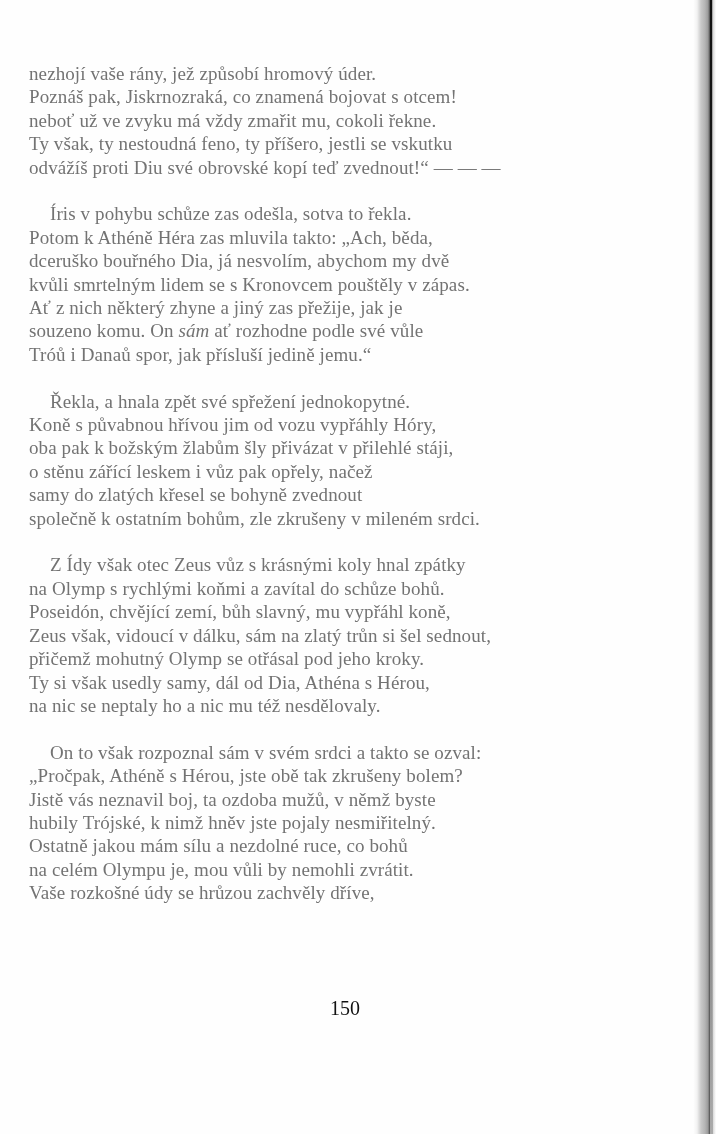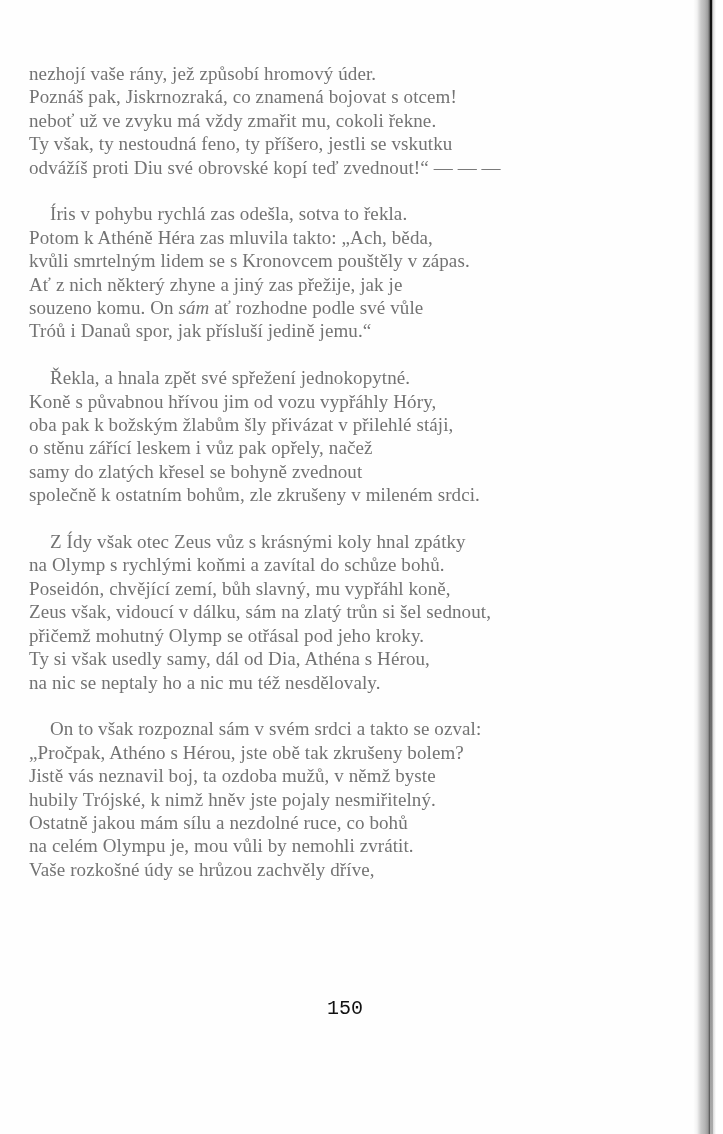--- a/index.html
+++ b/index.html
@@ -43,21 +43,21 @@
       padding-left: 21px;
     }
     .line em {
     }
     .page-number {
       position: absolute;
       left: 0;
       width: 690px;
       top: 997px;
       text-align: center;
-      font-family: Liberation Mono, monospace;
+      font-family: Liberation Serif, serif;
       font-size: 20px;
       color: #111111;
     }
     .spine {
       position: absolute;
       top: 0;
       right: 0;
       width: 30px;
       height: 1134px;
       background: linear-gradient(to right,
@@ -88,22 +88,23 @@
 <div class="page">
   <div class="text-block" id="text-block">
       <div class="stanza">
         <span class="line">nezhojí vaše rány, jež způsobí hromový úder.</span>
         <span class="line">Poznáš pak, Jiskrnozraká, co znamená bojovat s otcem!</span>
         <span class="line">neboť už ve zvyku má vždy zmařit mu, cokoli řekne.</span>
         <span class="line">Ty však, ty nestoudná feno, ty příšero, jestli se vskutku</span>
         <span class="line">odvážíš proti Diu své obrovské kopí teď zvednout!“ — — —</span>
       </div>
       <div class="stanza">
-        <span class="line indent">Íris v pohybu rychlá zas odešla, sotva to řekla.</span>
+        <span class="line indent">Íris v pohybu schůze zas odešla, sotva to řekla.</span>
         <span class="line">Potom k Athéně Héra zas mluvila takto: „Ach, běda,</span>
+        <span class="line">dceruško bouřného Dia, já nesvolím, abychom my dvě</span>
         <span class="line">kvůli smrtelným lidem se s Kronovcem pouštěly v zápas.</span>
         <span class="line">Ať z nich některý zhyne a jiný zas přežije, jak je</span>
         <span class="line"><span>souzeno komu. On </span><em>sám</em><span> ať rozhodne podle své vůle</span></span>
         <span class="line">Tróů i Danaů spor, jak přísluší jedině jemu.“</span>
       </div>
       <div class="stanza">
         <span class="line indent">Řekla, a hnala zpět své spřežení jednokopytné.</span>
         <span class="line">Koně s půvabnou hřívou jim od vozu vypřáhly Hóry,</span>
         <span class="line">oba pak k božským žlabům šly přivázat v přilehlé stáji,</span>
         <span class="line">o stěnu zářící leskem i vůz pak opřely, načež</span>
@@ -114,21 +115,21 @@
         <span class="line indent">Z Ídy však otec Zeus vůz s krásnými koly hnal zpátky</span>
         <span class="line">na Olymp s rychlými koňmi a zavítal do schůze bohů.</span>
         <span class="line">Poseidón, chvějící zemí, bůh slavný, mu vypřáhl koně,</span>
         <span class="line">Zeus však, vidoucí v dálku, sám na zlatý trůn si šel sednout,</span>
         <span class="line">přičemž mohutný Olymp se otřásal pod jeho kroky.</span>
         <span class="line">Ty si však usedly samy, dál od Dia, Athéna s Hérou,</span>
         <span class="line">na nic se neptaly ho a nic mu též nesdělovaly.</span>
       </div>
       <div class="stanza">
         <span class="line indent">On to však rozpoznal sám v svém srdci a takto se ozval:</span>
-        <span class="line">„Pročpak, Athéno s Hérou, jste obě tak zkrušeny bolem?</span>
+        <span class="line">„Pročpak, Athéně s Hérou, jste obě tak zkrušeny bolem?</span>
         <span class="line">Jistě vás neznavil boj, ta ozdoba mužů, v němž byste</span>
         <span class="line">hubily Trójské, k nimž hněv jste pojaly nesmiřitelný.</span>
         <span class="line">Ostatně jakou mám sílu a nezdolné ruce, co bohů</span>
         <span class="line">na celém Olympu je, mou vůli by nemohli zvrátit.</span>
         <span class="line">Vaše rozkošné údy se hrůzou zachvěly dříve,</span>
       </div>
     </div>
   <div class="page-number">150</div>
   <div class="spine"></div>
 </div>

